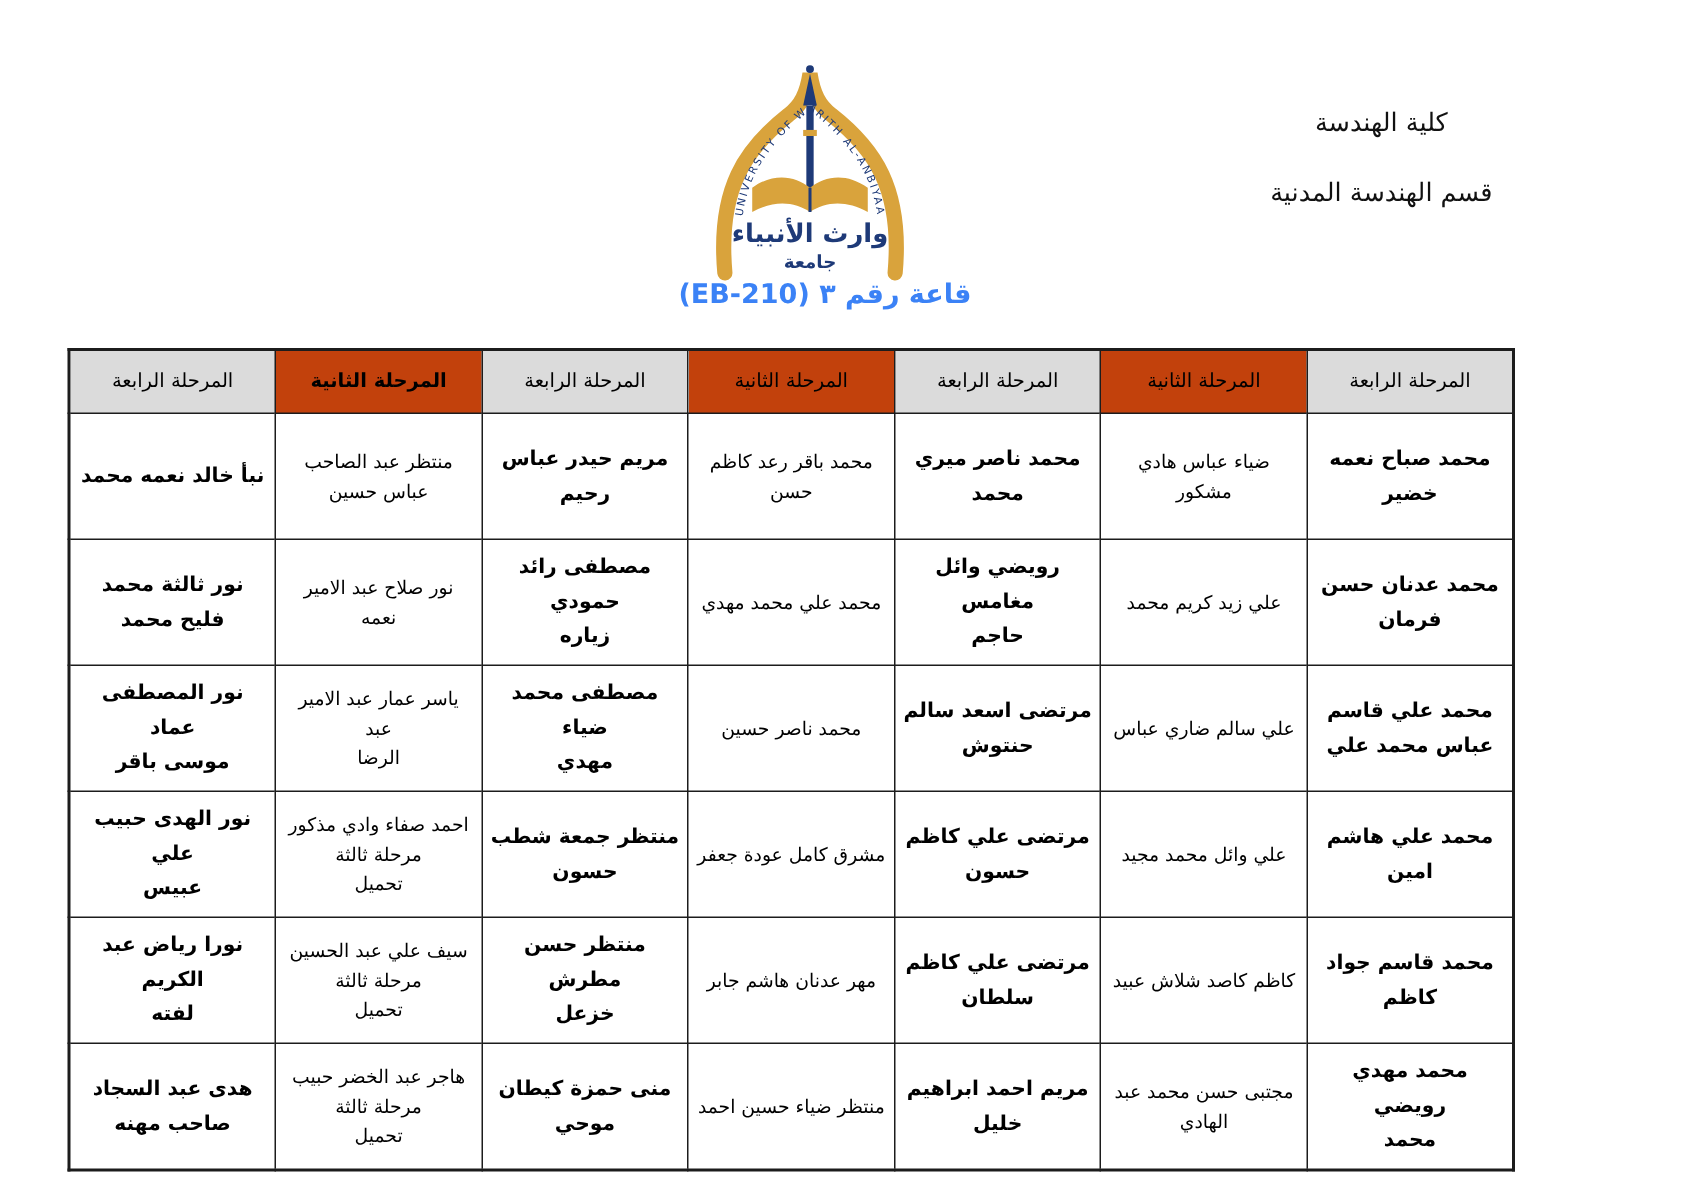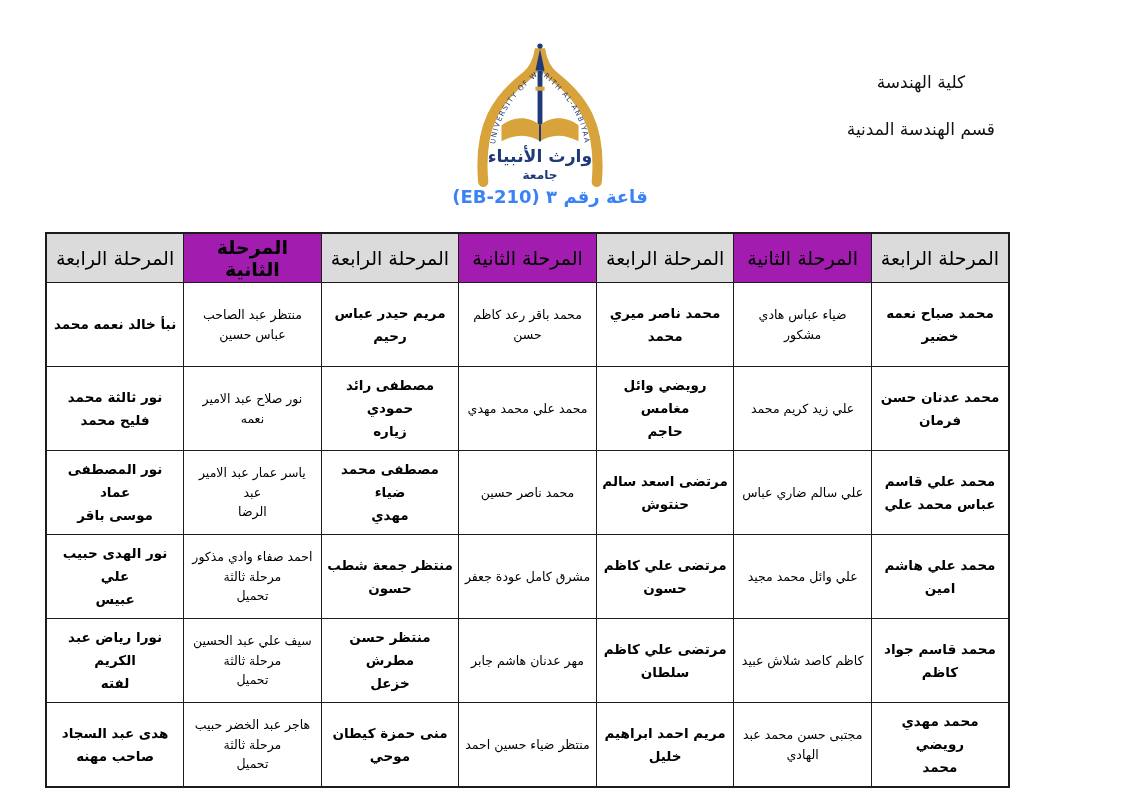--- a/index.html
+++ b/index.html
@@ -26,23 +26,23 @@
   
   .seating-table{
     position:absolute;top:232px;left:45px;width:965px;
     border-collapse:collapse;direction:rtl;table-layout:fixed;
     border:2px solid #1c1c1c;
   }
   .seating-table th,.seating-table td{
     border:1.5px solid #1c1c1c;text-align:center;vertical-align:middle;
     padding:2px 5px;overflow:hidden;
   }
-  .seating-table th{height:37px;font-size:19px;font-weight:normal;}
+  .seating-table th{height:37px;font-size:13px;font-weight:normal;}
   .seating-table th.h-fourth{background:#dbdbdb;}
-  .seating-table th.h-second{background:#a21caf;}
+  .seating-table th.h-second{background:#c2410c;}
   .seating-table th.h-bold{font-weight:bold;}
   .seating-table td{height:79px;white-space:pre-line;}
   .seating-table td.c-fourth{font-weight:bold;font-size:13.5px;line-height:1.7;}
   .seating-table td.c-second{font-weight:normal;font-size:12.5px;line-height:1.55;}
 </style>
 </head>
 <body>
 
 <div class="faculty-block">
   <div class="fac-line">كلية الهندسة</div>

